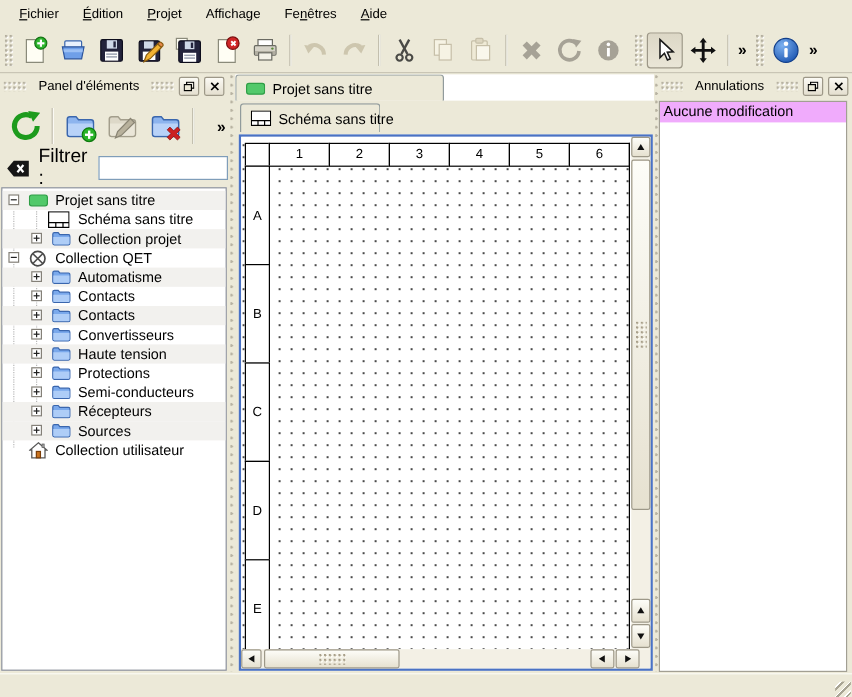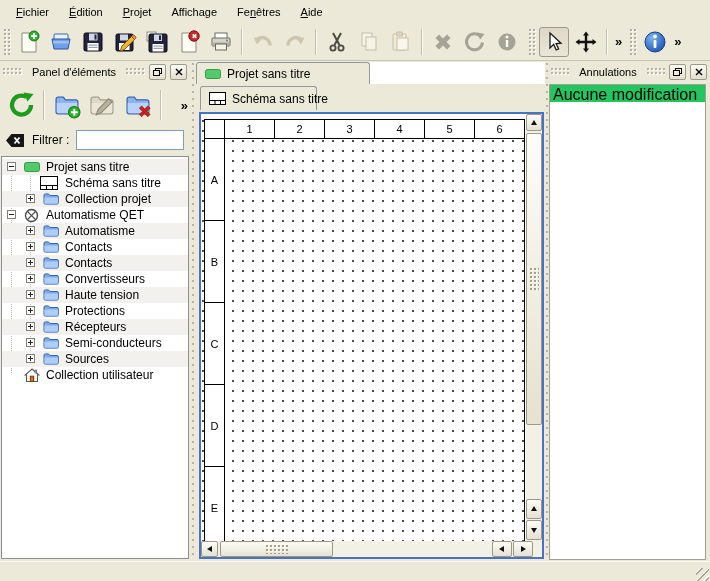--- a/index.html
+++ b/index.html
@@ -60,21 +60,21 @@
   .sb-track{position:absolute;background:#f3f0e5}
   .sbtn,.sthumb{position:absolute;background:linear-gradient(180deg,#fdfdf8,#e6e1d0);border:1px solid #9d9888;border-radius:2px;box-sizing:border-box;display:flex;align-items:center;justify-content:center}
   .tri{width:0;height:0;border:3.5px solid transparent}
   .tri.up{border-bottom:5px solid #111;margin-top:-4px}
   .tri.down{border-top:5px solid #111;margin-bottom:-4px}
   .tri.left{border-right:5px solid #111;margin-left:-4px}
   .tri.right{border-left:5px solid #111;margin-right:-4px}
   .grip{background-image:radial-gradient(circle at 1px 1px,#a79e88 0.9px,transparent 1.2px),radial-gradient(circle at 2px 2px,#fffef5 0.9px,transparent 1.2px);background-size:4px 4px}
   
   .undo-list{position:absolute;left:549px;top:84px;width:157px;height:476px;background:#fff;border:1px solid #a29f93;box-sizing:border-box}
-  .undo-row{height:17px;background:#22c55e;font-size:16px;padding:1px 3px 0;box-sizing:border-box;white-space:nowrap;overflow:hidden}
+  .undo-row{height:17px;background:#f0abfc;font-size:12px;padding:1px 3px 0;box-sizing:border-box;white-space:nowrap;overflow:hidden}
   
   .statusbar{position:absolute;left:0;top:561px;width:710px;height:20px;background:#ece9d8;border-top:1px solid #fbfaf4}
   .grip-corner{position:absolute;right:1px;bottom:1px;width:13px;height:13px;background:repeating-linear-gradient(135deg,transparent 0 3px,#ffffff 3px 4px,#a8a493 4px 5.5px)}
   svg{display:block}
 </style>
 </head>
 <body>
 
 <div class="menubar">
   <span class="menu-item"><span></span><span class="mkey">F</span><span>ichier</span></span>
@@ -362,21 +362,21 @@
 </div>
 
 <div class="filter-row">
   <span>
       <svg width="20" height="15" viewBox="0 0 20 15">
         <polygon points="1,7.5 6.5,1 19,1 19,14 6.5,14" fill="#161616" rx="2"></polygon>
         <line x1="9.5" y1="4.5" x2="14.5" y2="10.5" stroke="#fff" stroke-width="1.8"></line>
         <line x1="14.5" y1="4.5" x2="9.5" y2="10.5" stroke="#fff" stroke-width="1.8"></line>
       </svg>
     </span>
-  <span style="font-size:12px">Filtrer :</span>
+  <span style="font-size:16px">Filtrer :</span>
   <input class="filter-input" type="text" value="" style="">
 </div>
 
 <div class="tree">
   <div class="guide" style="left:9px;top:12px;height:204px"></div>
   <div class="guide" style="left:28px;top:14px;height:26px"></div>
   <div class="guide" style="left:28px;top:62px;height:140px"></div>
 
   <div class="tree-row alt d0">
     <span class="exp minus"></span>
@@ -410,21 +410,21 @@
   </div>
   <div class="tree-row d0">
     <span class="exp minus"></span>
     <span class="ticon">
         <svg width="15" height="15" viewBox="0 0 15 15">
           <circle cx="7.5" cy="7.5" r="6" fill="#fdfdfd" stroke="#4a4a4a" stroke-width="1.4"></circle>
           <line x1="3.4" y1="3.4" x2="11.6" y2="11.6" stroke="#4a4a4a" stroke-width="1.3"></line>
           <line x1="11.6" y1="3.4" x2="3.4" y2="11.6" stroke="#4a4a4a" stroke-width="1.3"></line>
         </svg>
       </span>
-    <span class="tlabel">Automatisme QET</span>
+    <span class="tlabel">Collection QET</span>
   </div>
   <div class="tree-row alt d1">
     <span class="exp plus"></span>
     <span class="ticon">
         <svg width="16" height="13" viewBox="0 0 16 13">
           <path d="M1 3.2 c0-.8 .5-1.3 1.3-1.3 h3.2 l1.3 1.6 H14 c.8 0 1.3 .5 1.3 1.3 v6 c0 .8-.5 1.3-1.3 1.3 H2.3 c-.8 0-1.3-.5-1.3-1.3 z" fill="#7aa9ec" stroke="#3a66ad"></path>
           <path d="M1.4 5.6 H14.9 v5.2 c0 .5-.4 .9-.9 .9 H2.3 c-.5 0-.9-.4-.9-.9 z" fill="#aecdf7"></path>
         </svg>
       </span>
     <span class="tlabel">Automatisme</span>
@@ -472,39 +472,39 @@
   <div class="tree-row d1">
     <span class="exp plus"></span>
     <span class="ticon">
         <svg width="16" height="13" viewBox="0 0 16 13">
           <path d="M1 3.2 c0-.8 .5-1.3 1.3-1.3 h3.2 l1.3 1.6 H14 c.8 0 1.3 .5 1.3 1.3 v6 c0 .8-.5 1.3-1.3 1.3 H2.3 c-.8 0-1.3-.5-1.3-1.3 z" fill="#7aa9ec" stroke="#3a66ad"></path>
           <path d="M1.4 5.6 H14.9 v5.2 c0 .5-.4 .9-.9 .9 H2.3 c-.5 0-.9-.4-.9-.9 z" fill="#aecdf7"></path>
         </svg>
       </span>
     <span class="tlabel">Protections</span>
   </div>
+  <div class="tree-row d1">
+    <span class="exp plus"></span>
+    <span class="ticon">
+        <svg width="16" height="13" viewBox="0 0 16 13">
+          <path d="M1 3.2 c0-.8 .5-1.3 1.3-1.3 h3.2 l1.3 1.6 H14 c.8 0 1.3 .5 1.3 1.3 v6 c0 .8-.5 1.3-1.3 1.3 H2.3 c-.8 0-1.3-.5-1.3-1.3 z" fill="#7aa9ec" stroke="#3a66ad"></path>
+          <path d="M1.4 5.6 H14.9 v5.2 c0 .5-.4 .9-.9 .9 H2.3 c-.5 0-.9-.4-.9-.9 z" fill="#aecdf7"></path>
+        </svg>
+      </span>
+    <span class="tlabel">Semi-conducteurs</span>
+  </div>
   <div class="tree-row alt d1">
     <span class="exp plus"></span>
     <span class="ticon">
         <svg width="16" height="13" viewBox="0 0 16 13">
           <path d="M1 3.2 c0-.8 .5-1.3 1.3-1.3 h3.2 l1.3 1.6 H14 c.8 0 1.3 .5 1.3 1.3 v6 c0 .8-.5 1.3-1.3 1.3 H2.3 c-.8 0-1.3-.5-1.3-1.3 z" fill="#7aa9ec" stroke="#3a66ad"></path>
           <path d="M1.4 5.6 H14.9 v5.2 c0 .5-.4 .9-.9 .9 H2.3 c-.5 0-.9-.4-.9-.9 z" fill="#aecdf7"></path>
         </svg>
       </span>
     <span class="tlabel">Récepteurs</span>
-  </div>
-  <div class="tree-row d1">
-    <span class="exp plus"></span>
-    <span class="ticon">
-        <svg width="16" height="13" viewBox="0 0 16 13">
-          <path d="M1 3.2 c0-.8 .5-1.3 1.3-1.3 h3.2 l1.3 1.6 H14 c.8 0 1.3 .5 1.3 1.3 v6 c0 .8-.5 1.3-1.3 1.3 H2.3 c-.8 0-1.3-.5-1.3-1.3 z" fill="#7aa9ec" stroke="#3a66ad"></path>
-          <path d="M1.4 5.6 H14.9 v5.2 c0 .5-.4 .9-.9 .9 H2.3 c-.5 0-.9-.4-.9-.9 z" fill="#aecdf7"></path>
-        </svg>
-      </span>
-    <span class="tlabel">Semi-conducteurs</span>
   </div>
   <div class="tree-row alt d1">
     <span class="exp plus"></span>
     <span class="ticon">
         <svg width="16" height="13" viewBox="0 0 16 13">
           <path d="M1 3.2 c0-.8 .5-1.3 1.3-1.3 h3.2 l1.3 1.6 H14 c.8 0 1.3 .5 1.3 1.3 v6 c0 .8-.5 1.3-1.3 1.3 H2.3 c-.8 0-1.3-.5-1.3-1.3 z" fill="#7aa9ec" stroke="#3a66ad"></path>
           <path d="M1.4 5.6 H14.9 v5.2 c0 .5-.4 .9-.9 .9 H2.3 c-.5 0-.9-.4-.9-.9 z" fill="#aecdf7"></path>
         </svg>
       </span>
     <span class="tlabel">Sources</span>

